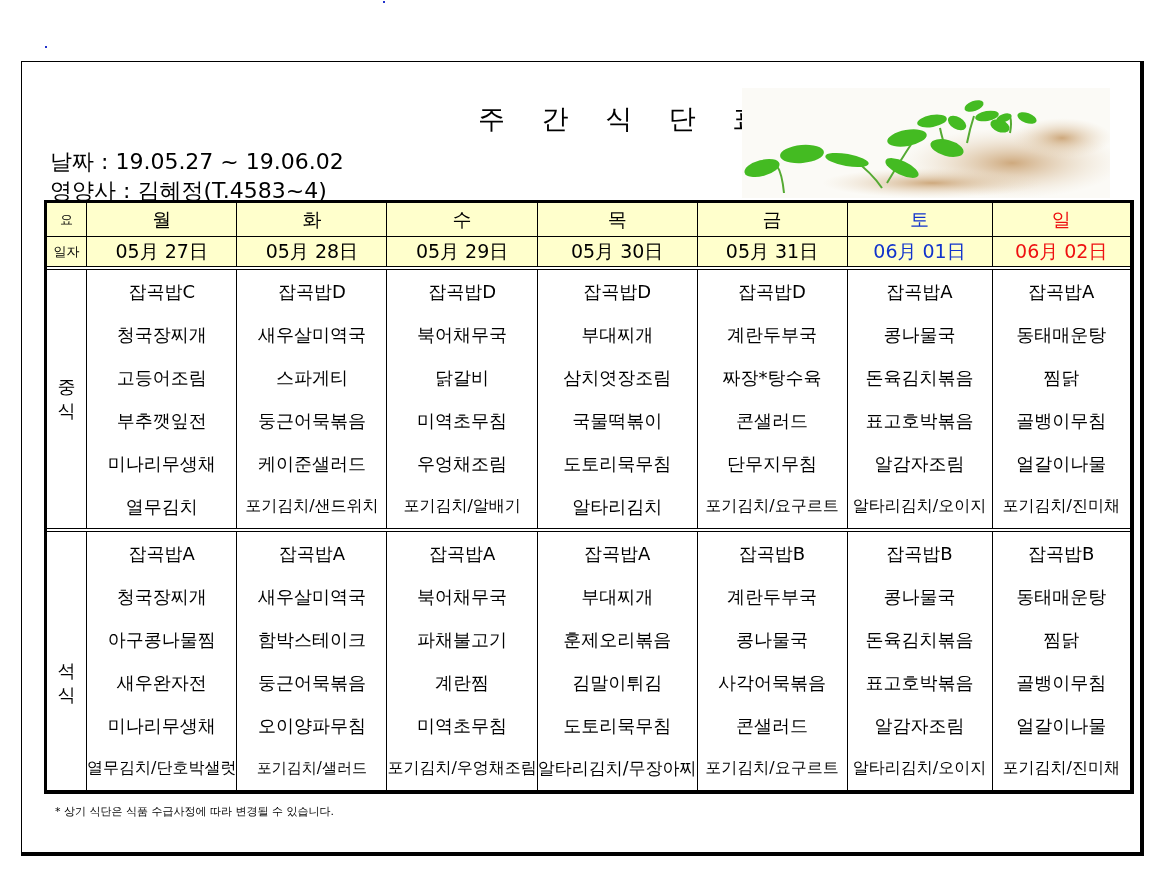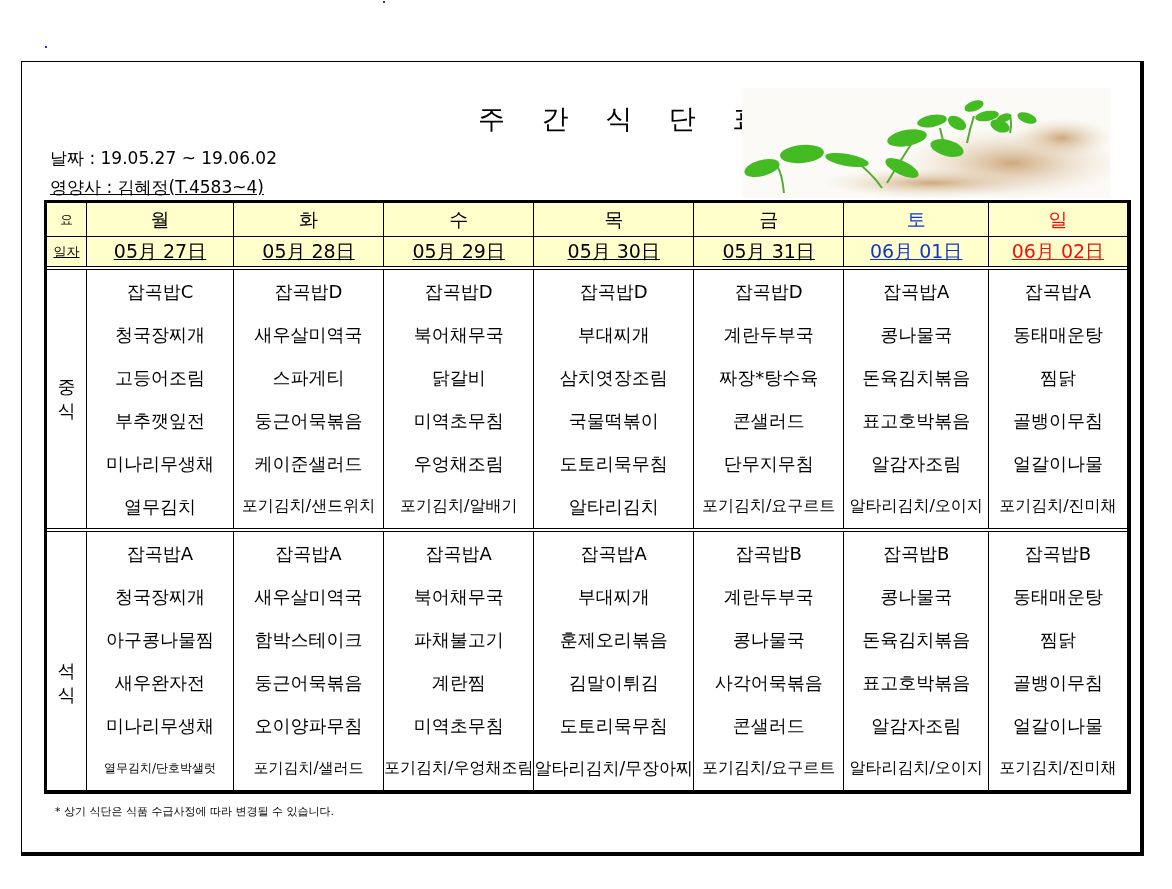--- a/index.html
+++ b/index.html
@@ -3,31 +3,31 @@
 <meta charset="utf-8">
 <style>
   html, body { margin:0; padding:0; background:#ffffff; }
   body { width:1172px; height:889px; position:relative; overflow:hidden;
          font-family:"DejaVu Sans", "Liberation Sans", sans-serif; color:#000; }
   .dot { position:absolute; width:2px; height:2px; background:#2233cc; }
   .frame { position:absolute; left:21px; top:61px; width:1118px; height:790px;
            border:1px solid #000; border-right:4px solid #000; border-bottom:4px solid #000;
            background:#fff; box-sizing:content-box; }
   .title { position:absolute; left:478px; top:101px; font-size:27px; letter-spacing:14px; font-weight:normal; }
-  .info { position:absolute; left:50px; font-size:17px; }
+  .info { position:absolute; left:50px; font-size:22px; }
   .info.date { top:147px; }
   .info.dietitian { top:176px;text-decoration:underline; }
   .sprouts { position:absolute; left:742px; top:88px; width:368px; height:110px; }
   table.menu { position:absolute; left:44px; top:200px; border-collapse:collapse;
                border:3px solid #000; border-right-width:4px; border-bottom-width:4px; }
   table.menu td { border-left:1px solid #000; border-right:1px solid #000; text-align:center;
                   padding:0; white-space:nowrap; overflow:hidden; }
   .hdr td { background:#ffffcc; font-size:19px; }
   .hdr.days td { height:33px; border-bottom:1px solid #000; }
-  .hdr.dates td { height:29px;text-decoration:underline; }
+  .hdr.dates td { height:29px; }
   .hdr td.lbl { font-size:13px; }
   .sep td { height:1px; border-top:1px solid #000; border-bottom:1px solid #000; padding:0; background:#fff; }
   .sep.gap td { height:2px; border-bottom:1px solid #000; }
   .meal td { height:43px; font-size:18px; background:#fff; }
   .meal td.small { font-size:16px; }
   .meal td.vlabel { font-size:18px; line-height:24px; vertical-align:middle; }
   .sat { color:#1133cc; }
   .sun { color:#ee1111; }
   .note { position:absolute; left:55px; top:804px; font-size:11px; }
 </style>
@@ -215,21 +215,21 @@
   <tr class="meal">
     <td>미나리무생채</td>
     <td>오이양파무침</td>
     <td>미역초무침</td>
     <td>도토리묵무침</td>
     <td>콘샐러드</td>
     <td>알감자조림</td>
     <td>얼갈이나물</td>
   </tr>
   <tr class="meal">
-    <td class="small" style="font-size:12px">열무김치/단호박샐럿</td>
+    <td class="small" style="font-size:16px">열무김치/단호박샐럿</td>
     <td class="small" style="font-size:15px">포기김치/샐러드</td>
     <td class="small" style="font-size:16px">포기김치/우엉채조림</td>
     <td class="small" style="font-size:17px">알타리김치/무장아찌</td>
     <td class="small">포기김치/요구르트</td>
     <td class="small">알타리김치/오이지</td>
     <td class="small">포기김치/진미채</td>
   </tr>
 </tbody>
   </table>
 

